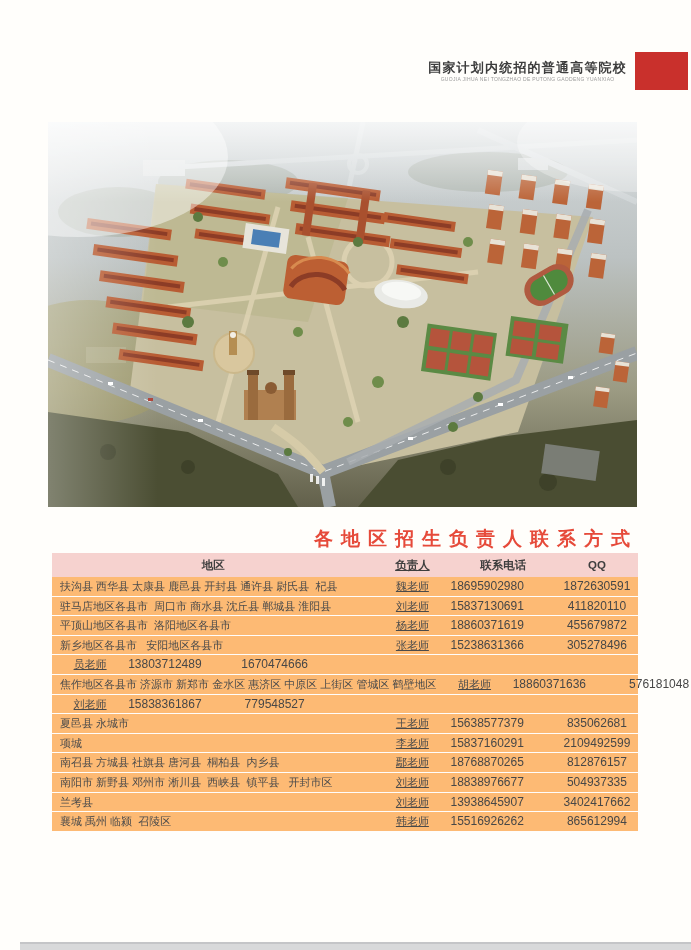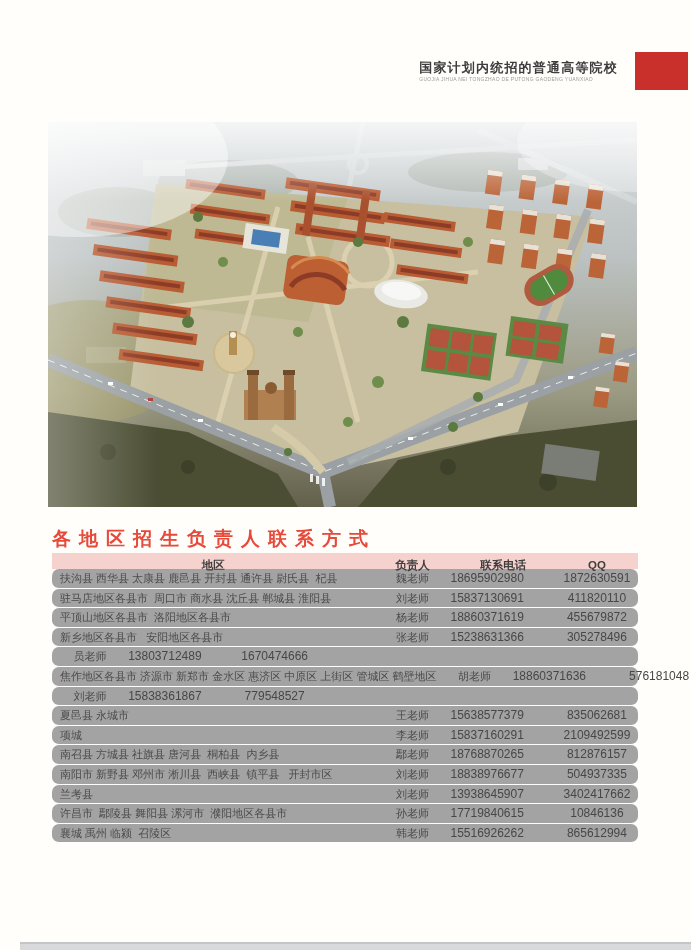--- a/index.html
+++ b/index.html
@@ -3,41 +3,41 @@
 <meta charset="utf-8">
 <style>
   html,body{margin:0;padding:0;background:#ffffff;}
   .page{
     position:relative;width:691px;height:950px;overflow:hidden;
     background:#fffefb;
     font-family:"Liberation Sans","DejaVu Sans",sans-serif;
   }
   
   .banner{position:absolute;top:52px;right:3px;height:38px;display:flex;align-items:center;}
-  .banner-text{text-align:left;margin-right:17px;}
+  .banner-text{text-align:center;margin-right:8px;}
   .banner-title{font-size:13px;font-weight:bold;color:#3d3d3d;letter-spacing:1.2px;line-height:15px;white-space:nowrap;}
   .banner-pinyin{font-size:5px;color:#9b9b9b;letter-spacing:0.3px;margin-top:1px;white-space:nowrap;}
   .banner-block{width:53px;height:38px;background:#c9302c;}
   
   .photo{position:absolute;left:48px;top:122px;width:589px;height:385px;}
   .photo svg{display:block;}
   
   .section-title{
-    position:absolute;left:52px;top:526px;width:586px;text-align:left;
+    position:absolute;left:52px;top:526px;width:586px;text-align:right;
     font-size:19px;font-weight:bold;color:#e64a3a;letter-spacing:8px;white-space:nowrap;
   }
   
   .table{position:absolute;left:52px;top:553px;width:586px;}
-  .thead{display:flex;height:16px;line-height:24px;background:#f6d2cf;
+  .thead{display:flex;height:24px;line-height:24px;background:#f6d2cf;
          font-weight:bold;font-size:11.5px;color:#3e3e3e;}
   .th{text-align:center;}
-  .tr{display:flex;height:18.6px;line-height:18.6px;background:#a3a3a3;
-      border-bottom:1px solid #fffdfb;font-size:11px;color:#4b4b4b;border-radius:7px;}
+  .tr{display:flex;height:18.6px;line-height:18.6px;background:#fdba74;
+      border-bottom:1px solid #fffdfb;font-size:11px;color:#4b4b4b;}
   .c-region{flex:0 0 55%;box-sizing:border-box;}
-  .c-person{flex:0 0 13%;text-align:center;}
+  .c-person{flex:0 0 13%;text-align:center;text-decoration:underline;}
   .c-phone{flex:0 0 18%;}
   .c-qq{flex:0 0 14%;text-align:center;}
   .td.c-region{padding-left:8px;text-align:left;white-space:pre;overflow:visible;}
   .td.c-phone,.td.c-qq{font-size:12px;color:#474747;}
   
   .bottom-bar{position:absolute;left:20px;top:942px;width:671px;height:8px;
               background:#d8d9da;border-top:2px solid #c4c5c7;box-sizing:border-box;}
 </style>
 </head>
 <body>
@@ -374,26 +374,20 @@
     <div class="td c-qq">504937335</div>
   </div>
 
   <div class="tr">
     <div class="td c-region">兰考县</div>
     <div class="td c-person">刘老师</div>
     <div class="td c-phone">13938645907</div>
     <div class="td c-qq">3402417662</div>
   </div>
 
-  <div class="tr">
-    <div class="td c-region">许昌市  鄢陵县 舞阳县 漯河市  濮阳地区各县市</div>
-    <div class="td c-person">孙老师</div>
-    <div class="td c-phone">17719840615</div>
-    <div class="td c-qq">10846136</div>
-  </div>
 
   <div class="tr">
     <div class="td c-region">襄城 禹州 临颍  召陵区</div>
     <div class="td c-person">韩老师</div>
     <div class="td c-phone">15516926262</div>
     <div class="td c-qq">865612994</div>
   </div>
 </div>
   </div>
 

